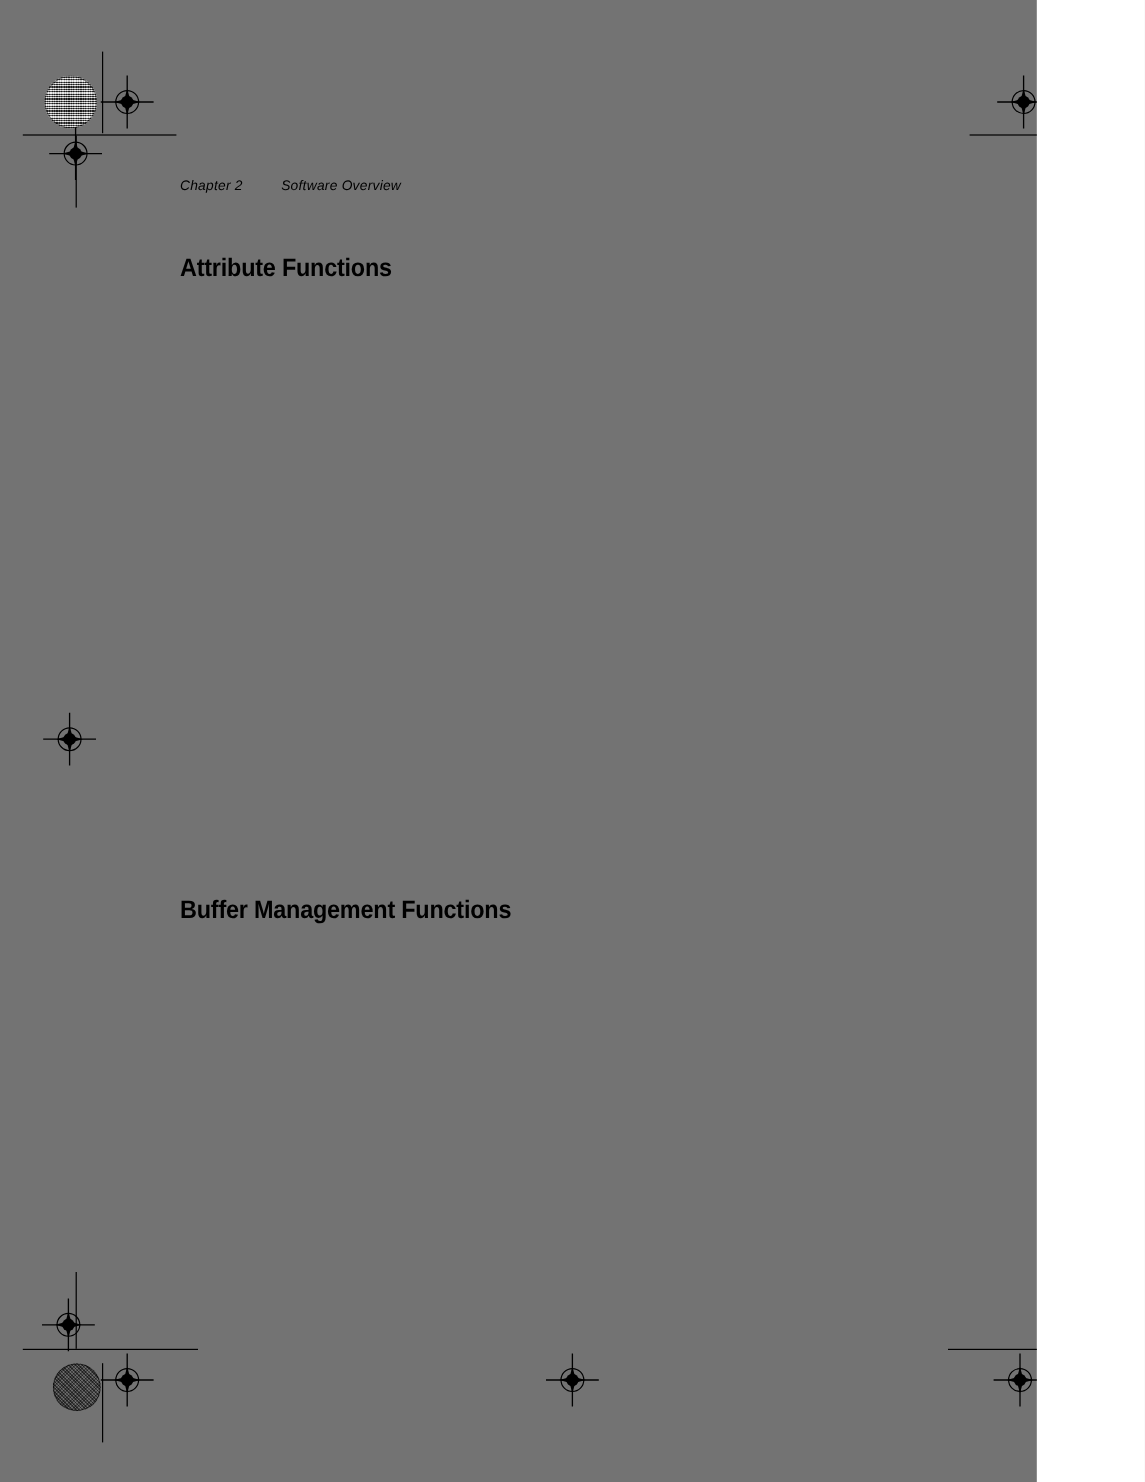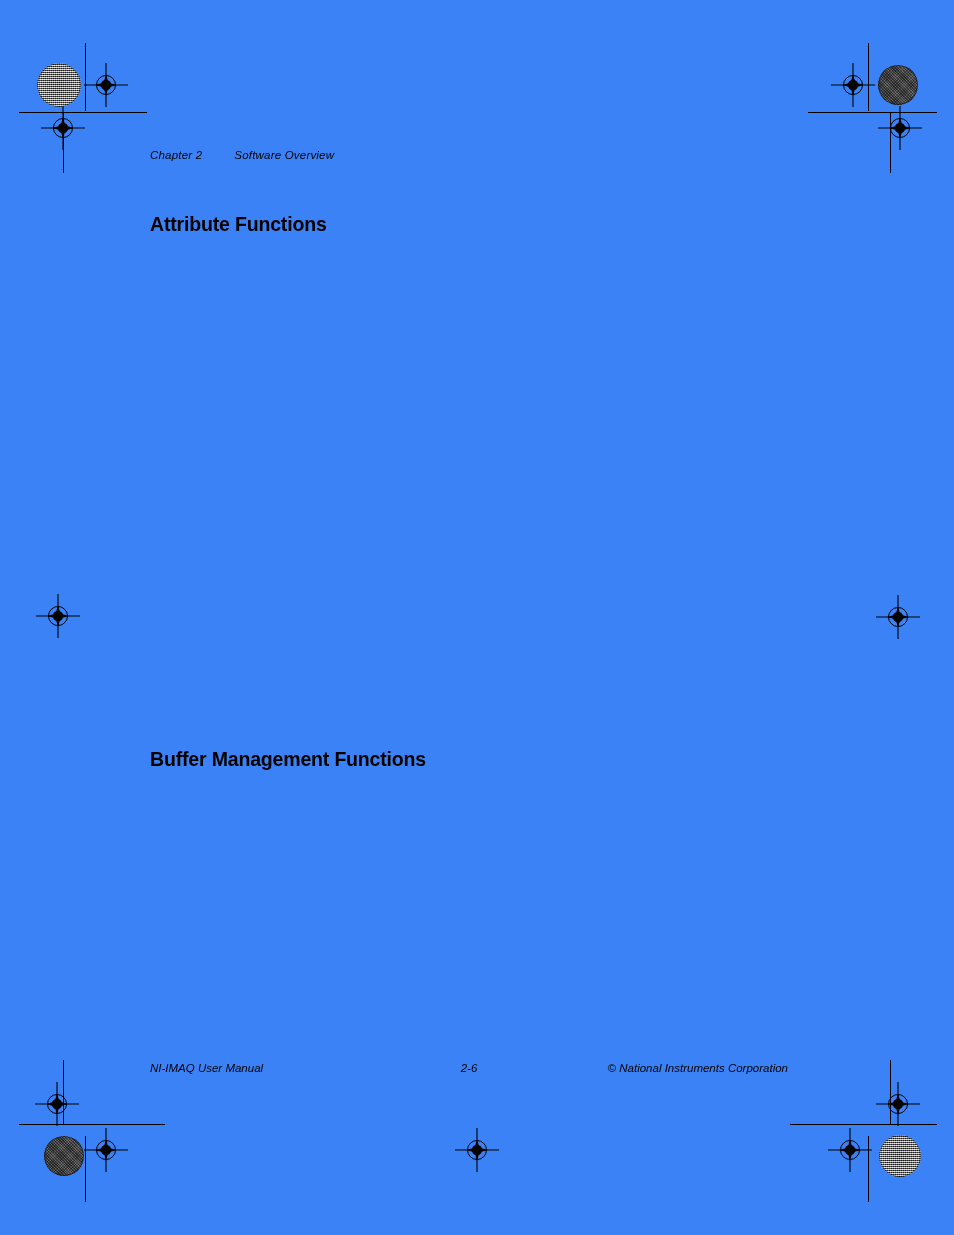--- a/index.html
+++ b/index.html
@@ -7,23 +7,23 @@
     padding: 0;
     background: #ffffff;
   }
   body {
     font-family: "Liberation Sans", sans-serif;
     -webkit-font-smoothing: antialiased;
   }
 
   #page {
     position: relative;
-    width: 954px;
+    width: 864px;
     height: 1235px;
-    background: #3b82f6;
+    background: #737373;
     overflow: hidden;
   }
 
   
   .trim-line {
     position: absolute;
     background: #000000;
   }
   .trim-h { height: 1px; }
   .trim-v { width: 1px; }
@@ -261,19 +261,14 @@
   <div class="running-header">
     <span>Chapter 2</span><span class="rh-gap"></span><span>Software Overview</span>
   </div>
 
   <h1 class="section-heading" id="heading-attribute">Attribute Functions</h1>
   <div class="content-region" id="content-attribute"></div>
 
   <h1 class="section-heading" id="heading-buffer">Buffer Management Functions</h1>
   <div class="content-region" id="content-buffer"></div>
 
-  <div class="footer">
-    <span class="footer-left">NI-IMAQ User Manual</span>
-    <span class="footer-center">2-6</span>
-    <span class="footer-right">© National Instruments Corporation</span>
-  </div>
 
 </div>
 
 </body></html>

